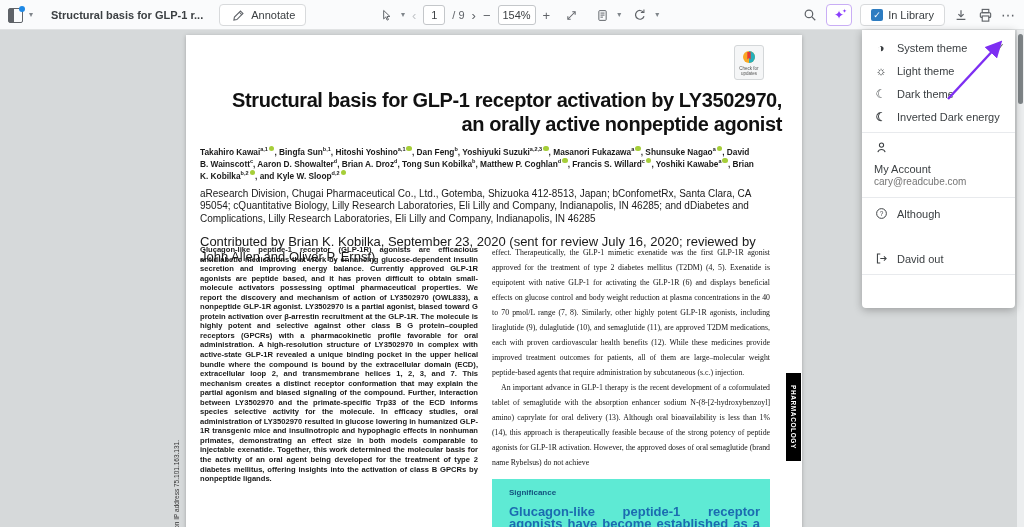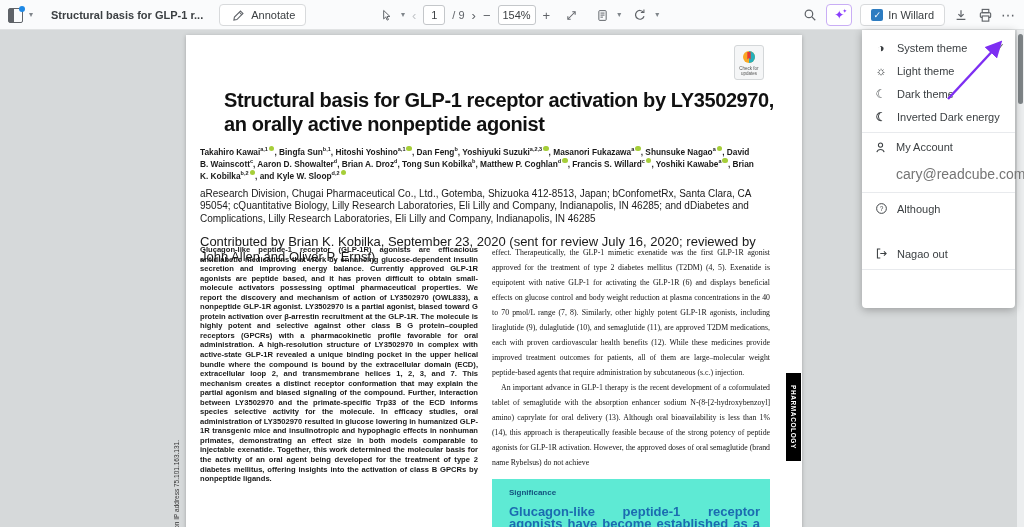--- a/index.html
+++ b/index.html
@@ -38,21 +38,21 @@
 
   
   .canvas { position:absolute; top:30px; left:0; right:0; bottom:0; background:#d6d9da; overflow:hidden; }
   .page { position:absolute; left:186px; top:5px; width:616px; height:510px; background:#fff;
           box-shadow:0 1px 4px rgba(0,0,0,.25); overflow:hidden; }
   .check-badge { position:absolute; right:38px; top:10px; width:30px; height:35px; border:1px solid #d4d7d9;
                  border-radius:3px; background:#f5f6f7; display:flex; flex-direction:column; align-items:center;
                  padding-top:3px; }
   .check-badge .cb-text { font-size:4.5px; color:#555; text-align:center; line-height:1.15; margin-top:1px; }
   .p-title { margin:53px 20px 0 38px; font-size:20px; font-weight:700; letter-spacing:-0.4px; line-height:1.22;
-             color:#111; }
+             color:#111;text-align:right; }
   .p-authors { margin:9px 46px 0 14px; font-size:8.3px; font-weight:700; color:#1a1a1a; line-height:1.18; }
   .p-authors sup { font-size:5.5px; }
   .orcid { display:inline-block; width:5.5px; height:5.5px; border-radius:50%; background:#a6ce39; margin-left:1px;
            vertical-align:super; }
   .p-affil { margin:6px 46px 0 14px; font-size:10px; color:#1a1a1a; line-height:1.25; }
   .p-contrib { margin:9px 46px 0 14px; font-size:13px; color:#1a1a1a; }
   .columns { position:absolute; left:14px; top:210px; width:570px; height:300px; display:flex; gap:14px;
              overflow:hidden; }
   .col { width:278px; }
   .abstract { font-size:7.6px; font-weight:700; line-height:9.55px; text-align:justify; color:#1a1a1a; }
@@ -72,22 +72,22 @@
   .scrollbar { position:absolute; right:0; top:0; bottom:0; width:7px; background:#eceeef; }
   .scroll-thumb { position:absolute; right:1px; top:4px; width:5px; height:70px; border-radius:3px; background:#7e8487; }
 
   
   .menu { position:absolute; left:862px; top:30px; width:153px; height:278px; background:#fff; z-index:40;
           border-radius:0 0 4px 4px; box-shadow:0 2px 8px rgba(0,0,0,.28); font-size:11px; color:#3c4043; }
   .m-row { display:flex; align-items:center; gap:9px; height:23px; padding:0 12px; cursor:pointer; position:relative; }
   .m-icon { width:14px; display:inline-flex; justify-content:center; color:#3c4043; font-size:12px; }
   .m-check { position:absolute; right:10px; color:#5f6368; font-size:11px; }
   .m-div { height:1px; background:#e8eaed; margin:4px 0; }
-  .m-account { display:flex; align-items:flex-start; gap:9px; padding:4px 12px 6px 12px; cursor:pointer; }
-  .m-account .email { font-size:14px; color:#757575; margin-top:13px; }
+  .m-account { display:flex; align-items:flex-start; gap:9px; padding:4px 12px 6px 12px; cursor:pointer;flex-direction:column; }
+  .m-account .email { font-size:10px; color:#757575; margin-top:1px; }
   .m-gap { height:22px; background:#fff; }
   .m-footer { display:flex; align-items:center; gap:8px; padding:8px 12px 0 12px; }
   .brand-text { font-size:16px; color:#3a3a3a; letter-spacing:.3px; }
   .m-ext { margin-left:auto; color:#5f6368; }
 
   .arrow-layer { position:absolute; left:0; top:0; z-index:60; pointer-events:none; }
 </style>
 </head>
 <body>
 
@@ -154,21 +154,21 @@
             <circle cx="6.8" cy="6.8" r="4.3"></circle>
             <path d="M10.2 10.2L14 14"></path>
           </svg>
       </span>
       <span class="sparkle-btn">
         <span class="sparkle-main">✦</span>
         <span class="sparkle-small">✦</span>
       </span>
       <button class="btn">
         <span class="checkbox">✓</span>
-        <span>In Willard</span>
+        <span>In Library</span>
       </button>
       <span class="ticon">
         <svg width="14" height="14" viewBox="0 0 16 16" fill="none" stroke="#5f6368" stroke-width="1.4">
             <path d="M8 2.5v7"></path>
             <path d="M5 7l3 3 3-3"></path>
             <path d="M3 13h10"></path>
           </svg>
       </span>
       <span class="ticon">
         <svg width="15" height="15" viewBox="0 0 16 16" fill="none" stroke="#5f6368" stroke-width="1.2">
@@ -271,21 +271,21 @@
     </div>
     <div class="m-gap"></div>
     <div class="m-row">
       <span class="m-icon">
         <svg width="13" height="13" viewBox="0 0 16 16" fill="none" stroke="#3c4043" stroke-width="1.3">
             <path d="M6.5 2.5H3v11h3.5"></path>
             <path d="M6.5 8h7"></path>
             <path d="M11 5.3L13.7 8 11 10.7"></path>
           </svg>
       </span>
-      <span>Nagao out</span>
+      <span>David out</span>
     </div>
     <div class="m-div"></div>
   </div>
 
   <svg class="arrow-layer" width="1024" height="527">
     <defs>
       <marker id="ah" markerWidth="7" markerHeight="7" refX="5" refY="3.5" orient="auto">
         <polygon points="0,0 7,3.5 0,7" fill="#7d2ef2"></polygon>
       </marker>
     </defs>

